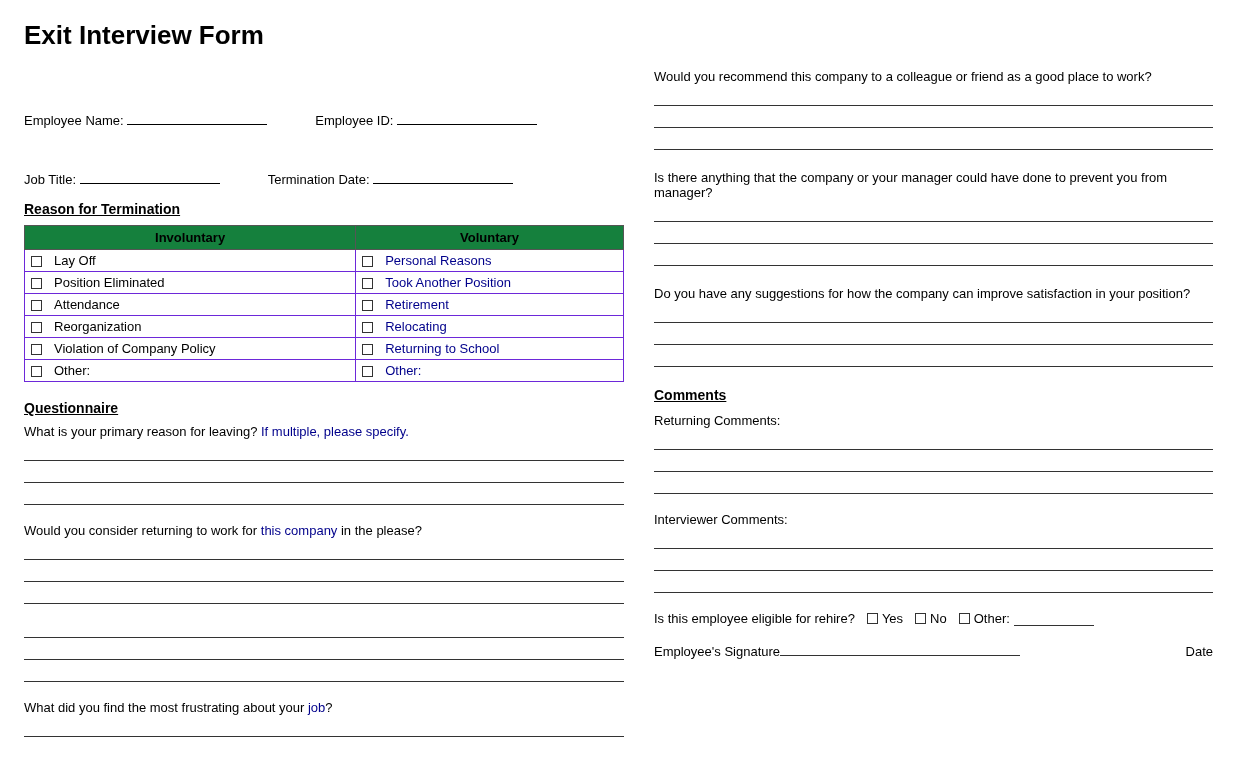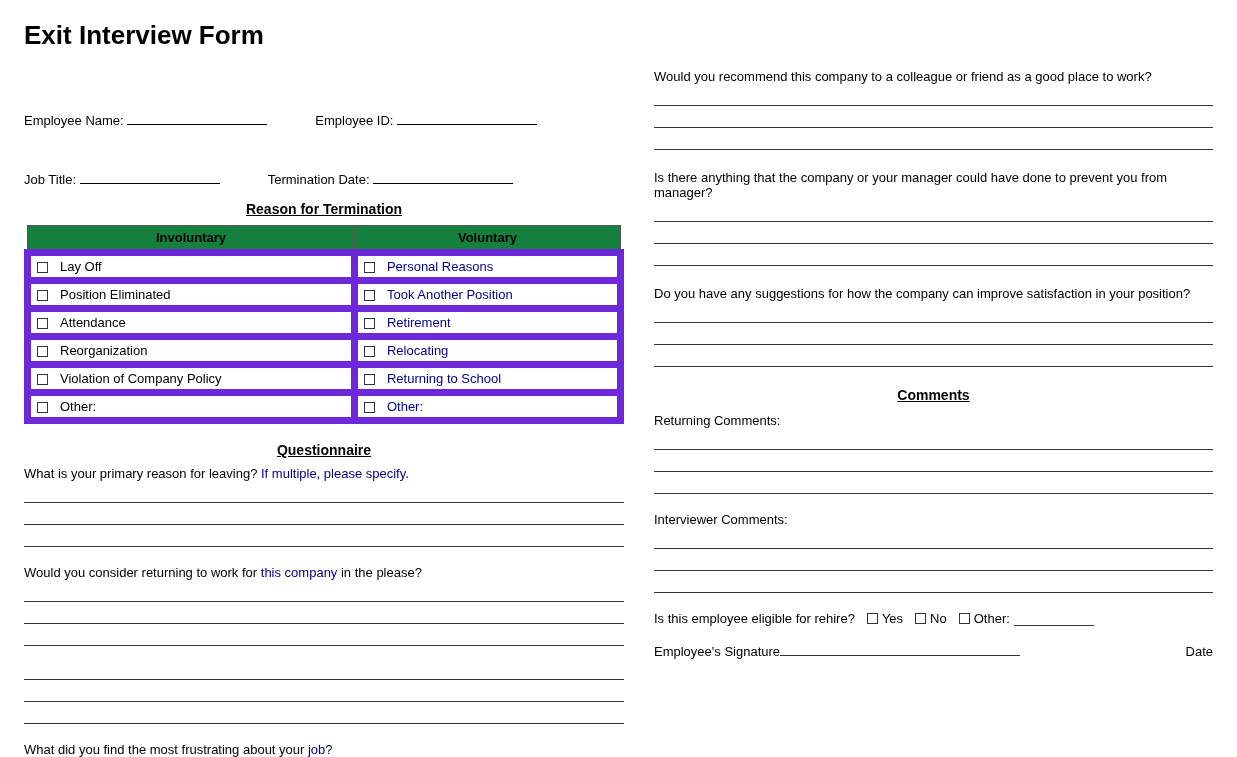--- a/index.html
+++ b/index.html
@@ -41,39 +41,38 @@
       border-bottom: 1px solid #000;
       min-width: 140px;
       height: 16px;
     }
 
     .section-title {
       font-size: 14px;
       font-weight: bold;
       text-decoration: underline;
       margin: 14px 0 8px 0;
-      text-align: center;
     }
 
     
     .termination-table {
       width: 100%;
       border-collapse: collapse;
       margin-bottom: 18px;
       font-size: 13px;
     }
     .termination-table th {
       background-color: #15803d;
       border: 1px solid #555;
       padding: 4px 8px;
       text-align: center;
       font-weight: bold;
     }
     .termination-table td {
-      border: 7px solid #6d28d9;
+      border: 1px solid #6d28d9;
       padding: 3px 6px;
     }
     .termination-table td.checkbox-cell {
       width: 20px;
       border-right: none;
     }
     .termination-table td.label-cell {
       border-left: none;
     }
     .checkbox-box {

